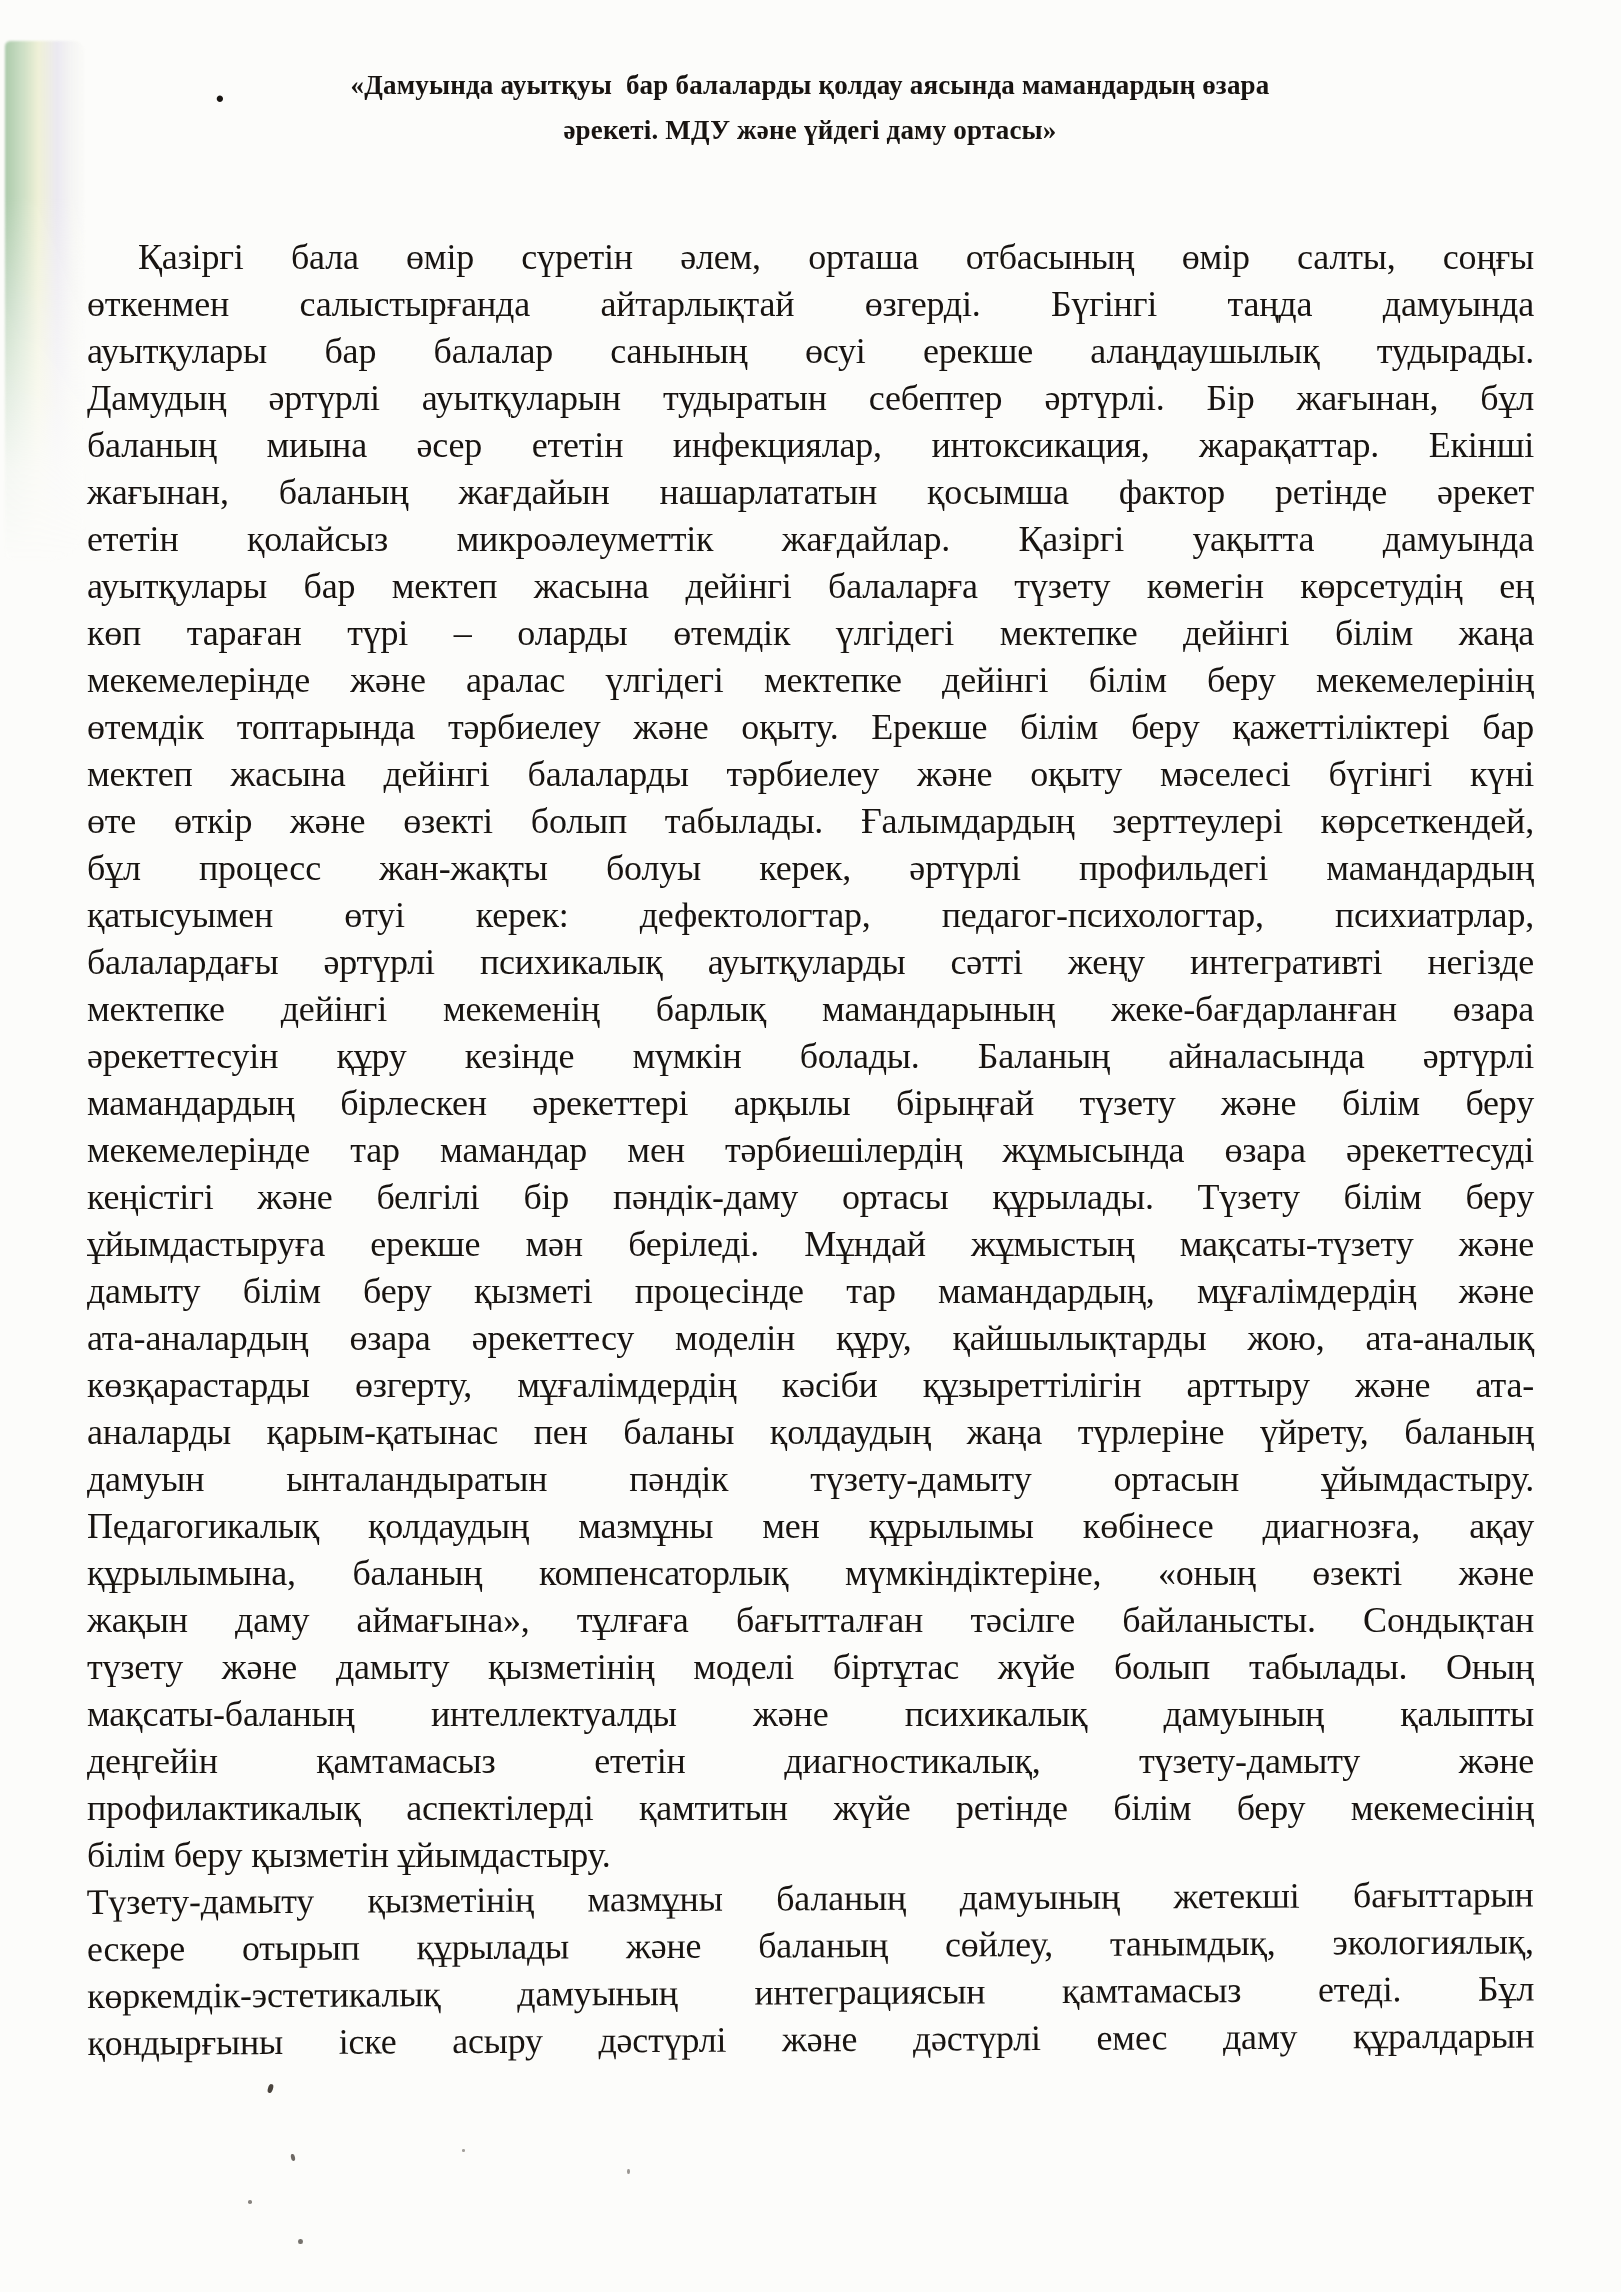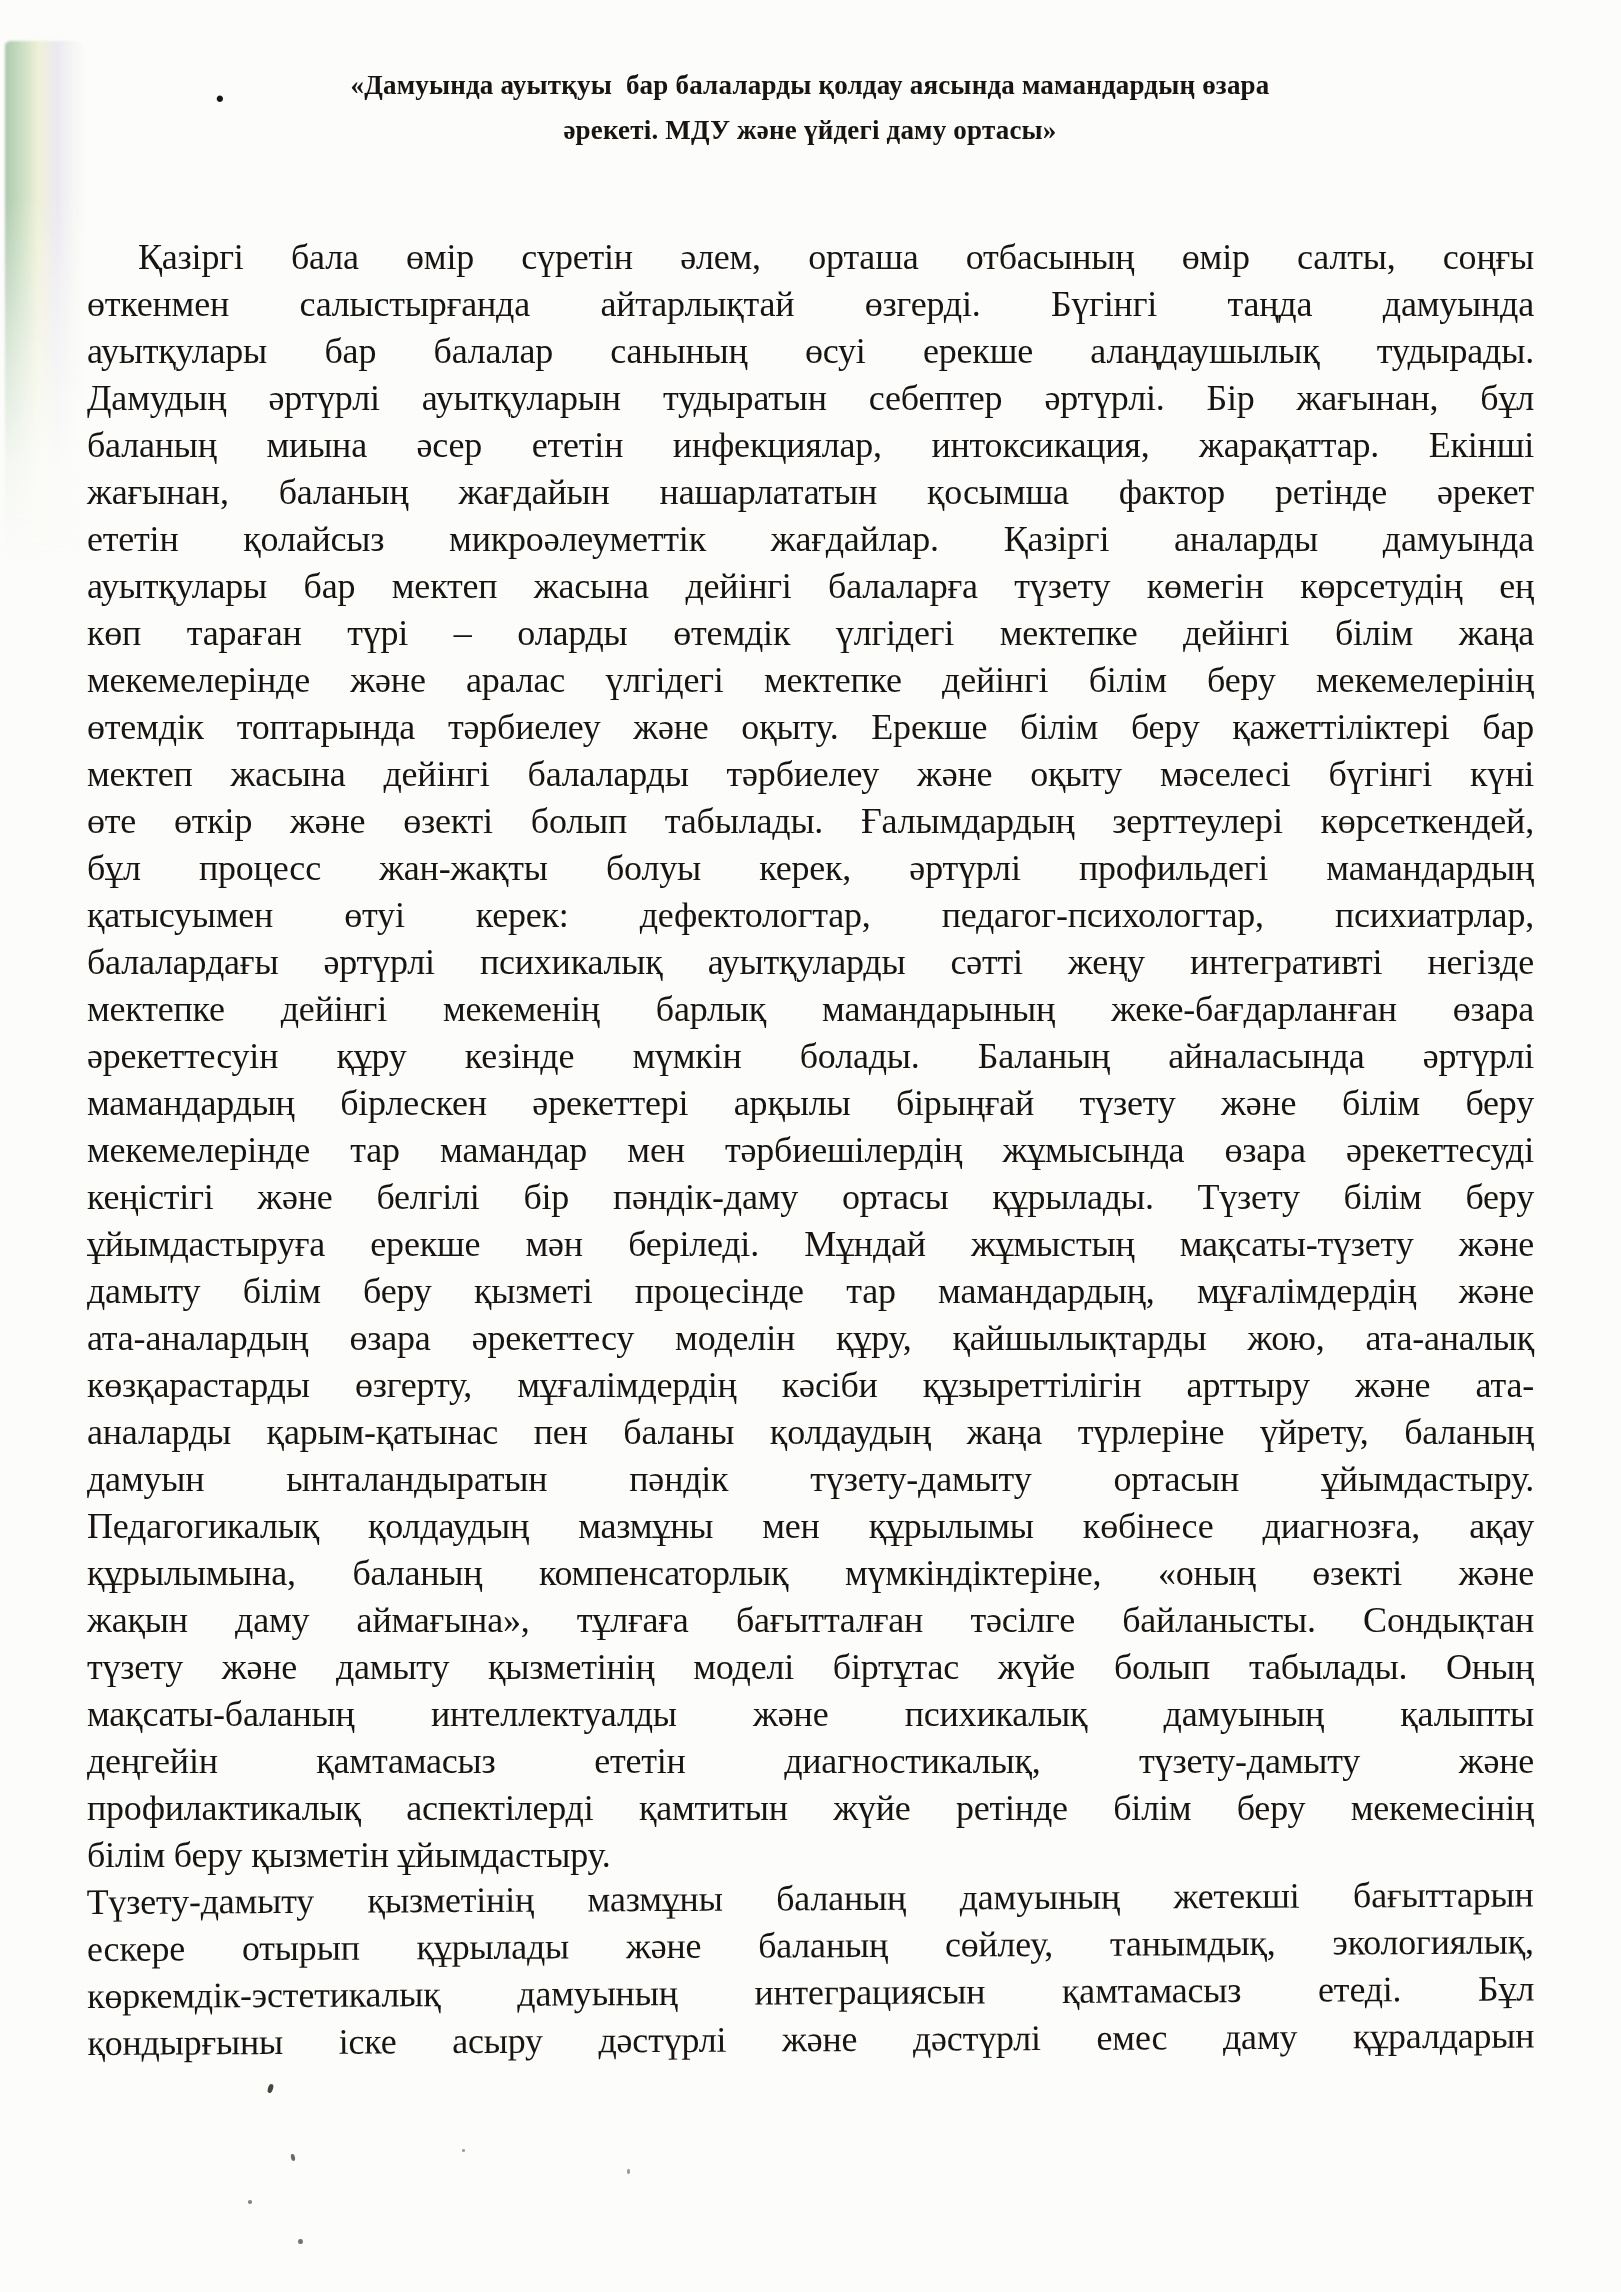--- a/index.html
+++ b/index.html
@@ -108,21 +108,21 @@
   </div>
 
   <div class="doc-body">
       <div class="paragraph">
         <div class="line indent">Қазіргі бала өмір сүретін әлем, орташа отбасының өмір салты, соңғы</div>
         <div class="line">өткенмен салыстырғанда айтарлықтай өзгерді. Бүгінгі таңда дамуында</div>
         <div class="line">ауытқулары бар балалар санының өсуі ерекше алаңдаушылық тудырады.</div>
         <div class="line">Дамудың әртүрлі ауытқуларын тудыратын себептер әртүрлі. Бір жағынан, бұл</div>
         <div class="line">баланың миына әсер ететін инфекциялар, интоксикация, жарақаттар. Екінші</div>
         <div class="line">жағынан, баланың жағдайын нашарлататын қосымша фактор ретінде әрекет</div>
-        <div class="line">ететін қолайсыз микроәлеуметтік жағдайлар. Қазіргі аналарды дамуында</div>
+        <div class="line">ететін қолайсыз микроәлеуметтік жағдайлар. Қазіргі уақытта дамуында</div>
         <div class="line">ауытқулары бар мектеп жасына дейінгі балаларға түзету көмегін көрсетудің ең</div>
         <div class="line">көп тараған түрі – оларды өтемдік үлгідегі мектепке дейінгі білім жаңа</div>
         <div class="line">мекемелерінде және аралас үлгідегі мектепке дейінгі білім беру мекемелерінің</div>
         <div class="line">өтемдік топтарында тәрбиелеу және оқыту. Ерекше білім беру қажеттіліктері бар</div>
         <div class="line">мектеп жасына дейінгі балаларды тәрбиелеу және оқыту мәселесі бүгінгі күні</div>
         <div class="line">өте өткір және өзекті болып табылады. Ғалымдардың зерттеулері көрсеткендей,</div>
         <div class="line">бұл процесс жан-жақты болуы керек, әртүрлі профильдегі мамандардың</div>
         <div class="line">қатысуымен өтуі керек: дефектологтар, педагог-психологтар, психиатрлар,</div>
         <div class="line">балалардағы әртүрлі психикалық ауытқуларды сәтті жеңу интегративті негізде</div>
         <div class="line">мектепке дейінгі мекеменің барлық мамандарының жеке-бағдарланған өзара</div>

